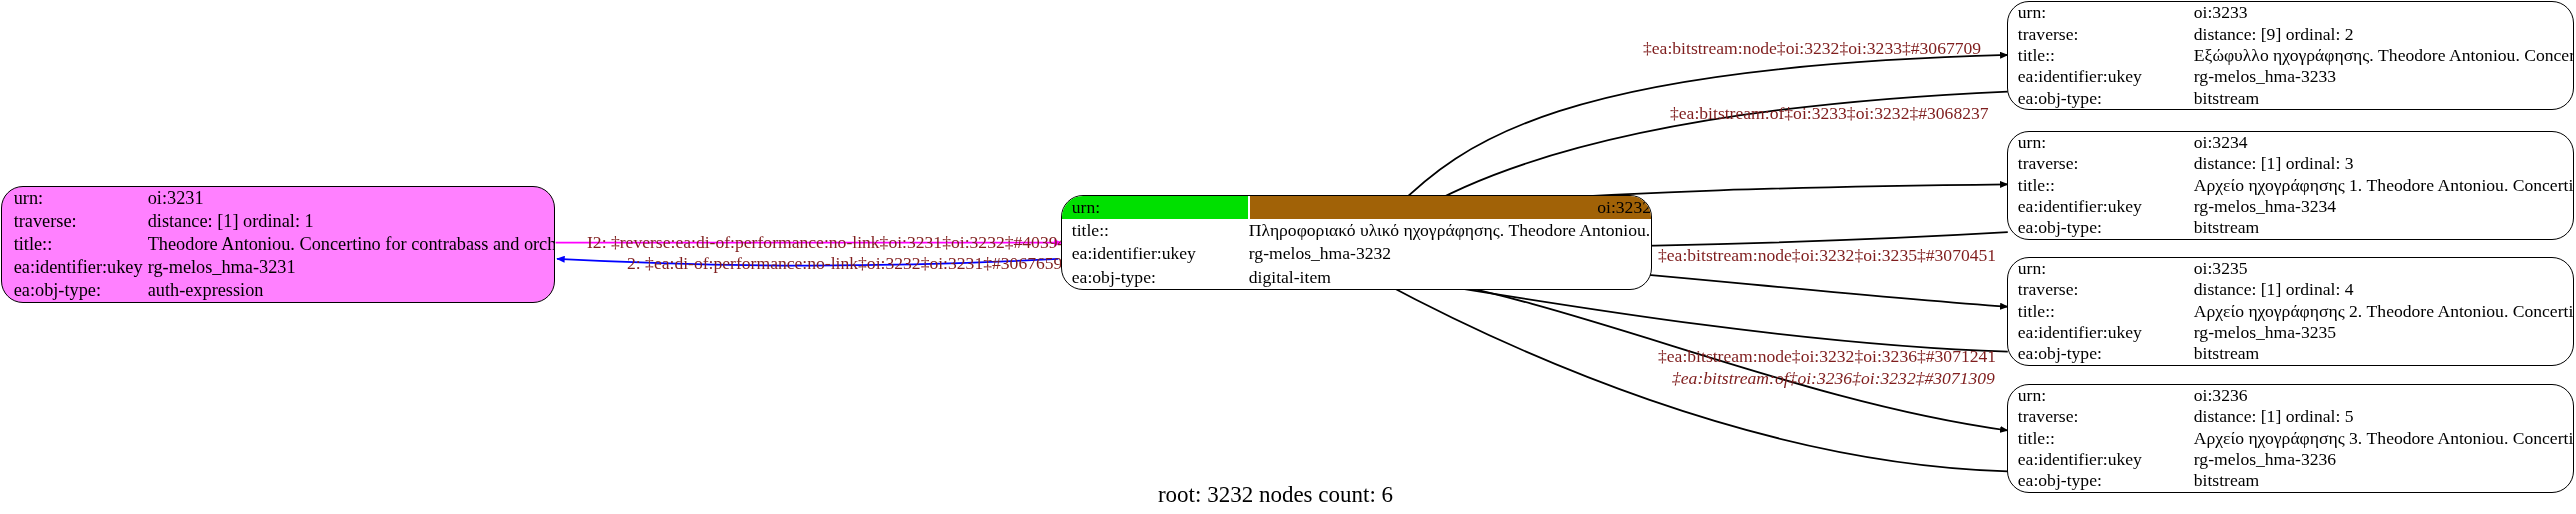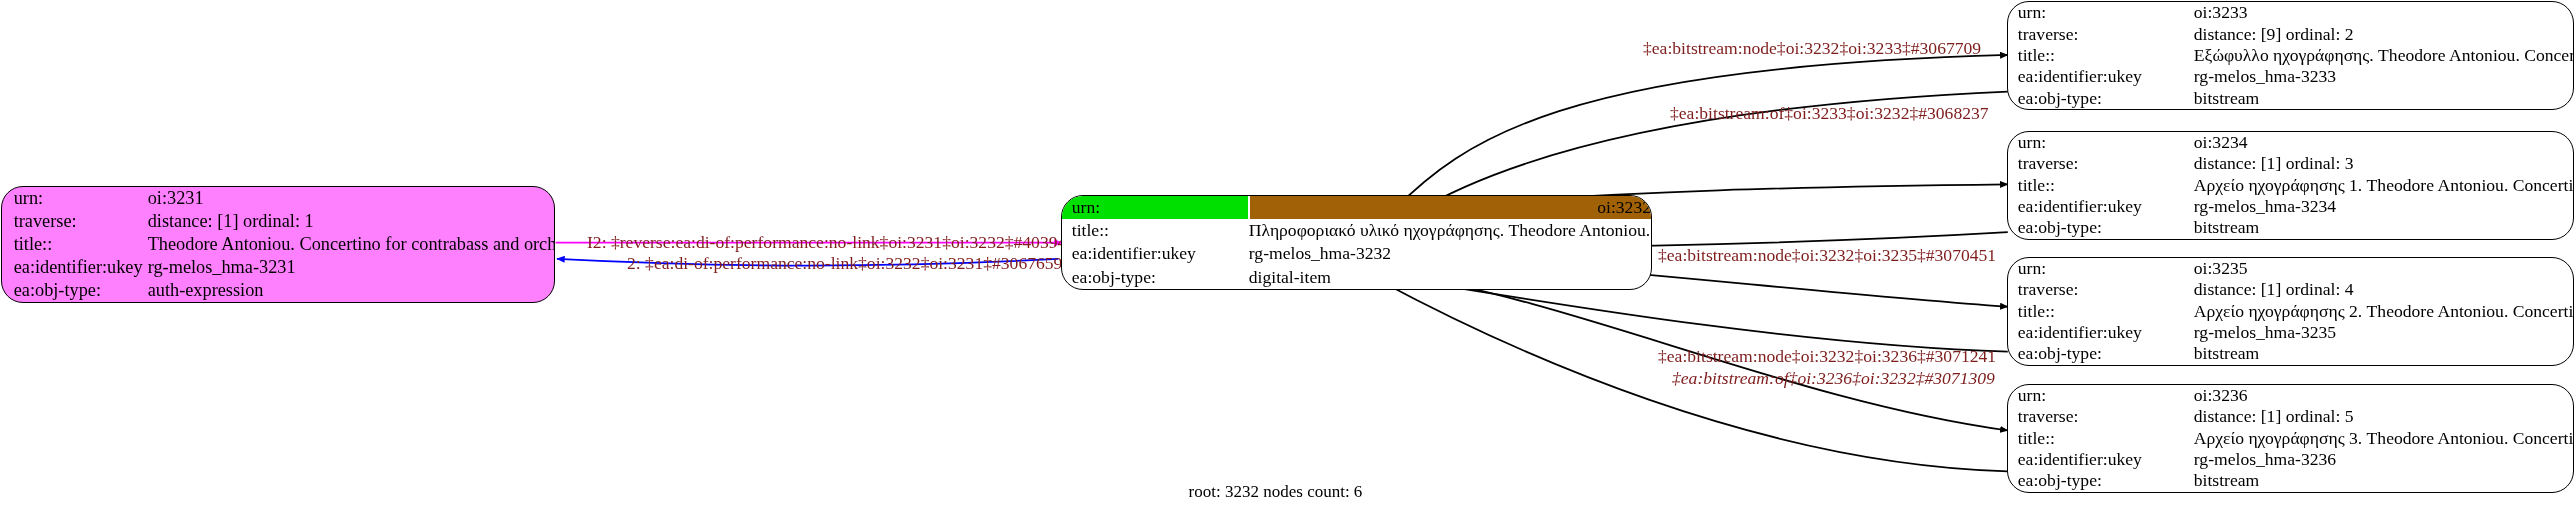--- a/index.html
+++ b/index.html
@@ -77,21 +77,21 @@
     font-family: "Liberation Serif", "DejaVu Serif", serif;
   }
 
   
   #footer {
     position: absolute;
     left: 0;
     top: 482px;
     width: 2551px;
     text-align: center;
-    font-size: 17px;
+    font-size: 23px;
     color: #000000;
   }
 </style>
 </head>
 <body>
 
 <div id="canvas">
 
   <svg class="edges" viewBox="0 0 3663 732" xmlns="http://www.w3.org/2000/svg">
     <defs>

